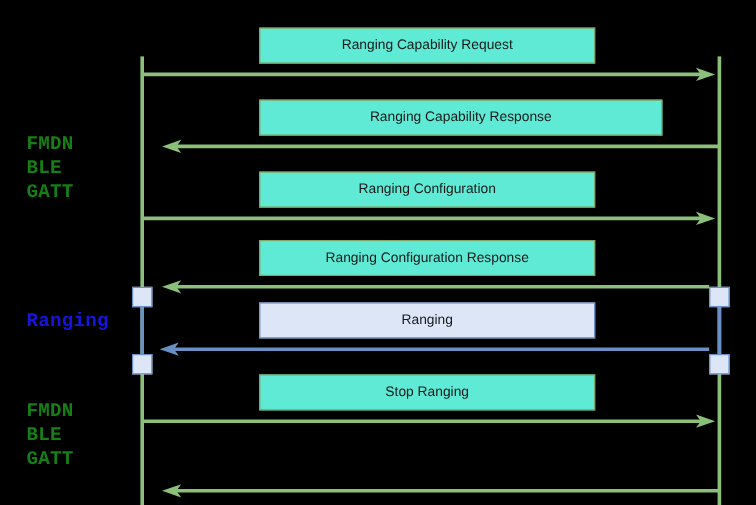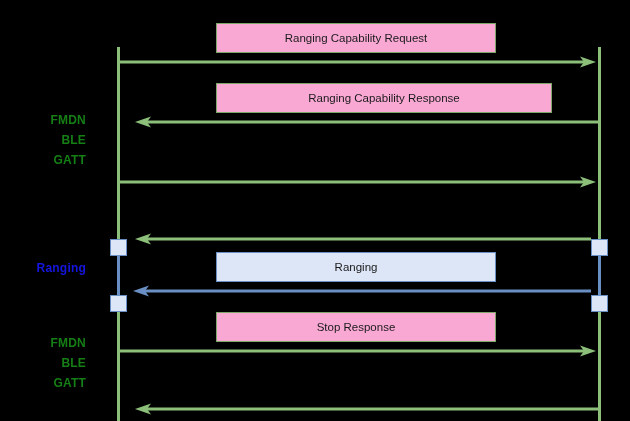--- a/index.html
+++ b/index.html
@@ -34,43 +34,44 @@
   }
   .activation-bar {
     position: absolute;
     width: 3px;
     background: #6a8fc4;
   }
 
   
   .side-label {
     position: absolute;
-    text-align: right;
-    font-size: 12px;
+    text-align: left;
+    font-size: 16px;
     font-weight: bold;
     line-height: 20px;
     letter-spacing: 0.2px;
     white-space: pre-line;
+    font-family: Liberation Mono, monospace;
   }
   .side-label.green { color: #157f15; }
   .side-label.blue  { color: #1515e0; }
 
   
   .msgbox {
     position: absolute;
     box-sizing: border-box;
     display: flex;
     align-items: center;
     justify-content: center;
     font-size: 11.5px;
     color: #1a1a1a;
     height: 30px;
   }
   .msgbox.green {
-    background: #f9a8d4;
+    background: #5eead4;
     border: 1px solid #7ea86a;
   }
   .msgbox.blue {
     background: #dce6f7;
     border: 1px solid #6a8fc4;
   }
 
   
   .arrow {
     position: absolute;
@@ -114,43 +115,45 @@
   </div>
 
   <div class="msgbox green" style="left:216px; top:83px; width:336px;">Ranging Capability Response</div>
   <div class="arrow" style="left:135px; top:116px; width:464px;">
     <svg width="464" height="12" viewBox="0 0 464 12">
       <line x1="9" y1="6" x2="464" y2="6" stroke="#8cc07a" stroke-width="3"></line>
       <polygon points="0,6 16,0.5 12,6 16,11.5" fill="#8cc07a"></polygon>
     </svg>
   </div>
 
+  <div class="msgbox green" style="left:216px; top:143px; width:280px;">Ranging Configuration</div>
   <div class="arrow" style="left:118px; top:176px; width:478px;">
     <svg width="478" height="12" viewBox="0 0 478 12">
       <line x1="0" y1="6" x2="469" y2="6" stroke="#8cc07a" stroke-width="3"></line>
       <polygon points="478,6 462,0.5 466,6 462,11.5" fill="#8cc07a"></polygon>
     </svg>
   </div>
 
+  <div class="msgbox green" style="left:216px; top:200px; width:280px;">Ranging Configuration Response</div>
   <div class="arrow" style="left:135px; top:233px; width:456px;">
     <svg width="456" height="12" viewBox="0 0 456 12">
       <line x1="9" y1="6" x2="456" y2="6" stroke="#8cc07a" stroke-width="3"></line>
       <polygon points="0,6 16,0.5 12,6 16,11.5" fill="#8cc07a"></polygon>
     </svg>
   </div>
 
   <div class="msgbox blue" style="left:216px; top:252px; width:280px;">Ranging</div>
   <div class="arrow" style="left:133px; top:285px; width:458px;">
     <svg width="458" height="12" viewBox="0 0 458 12">
       <line x1="9" y1="6" x2="458" y2="6" stroke="#6a8fc4" stroke-width="3"></line>
       <polygon points="0,6 16,0.5 12,6 16,11.5" fill="#6a8fc4"></polygon>
     </svg>
   </div>
 
-  <div class="msgbox green" style="left:216px; top:312px; width:280px;">Stop Response</div>
+  <div class="msgbox green" style="left:216px; top:312px; width:280px;">Stop Ranging</div>
   <div class="arrow" style="left:118px; top:345px; width:478px;">
     <svg width="478" height="12" viewBox="0 0 478 12">
       <line x1="0" y1="6" x2="469" y2="6" stroke="#8cc07a" stroke-width="3"></line>
       <polygon points="478,6 462,0.5 466,6 462,11.5" fill="#8cc07a"></polygon>
     </svg>
   </div>
 
   <div class="arrow" style="left:135px; top:403px; width:464px;">
     <svg width="464" height="12" viewBox="0 0 464 12">
       <line x1="9" y1="6" x2="464" y2="6" stroke="#8cc07a" stroke-width="3"></line>

